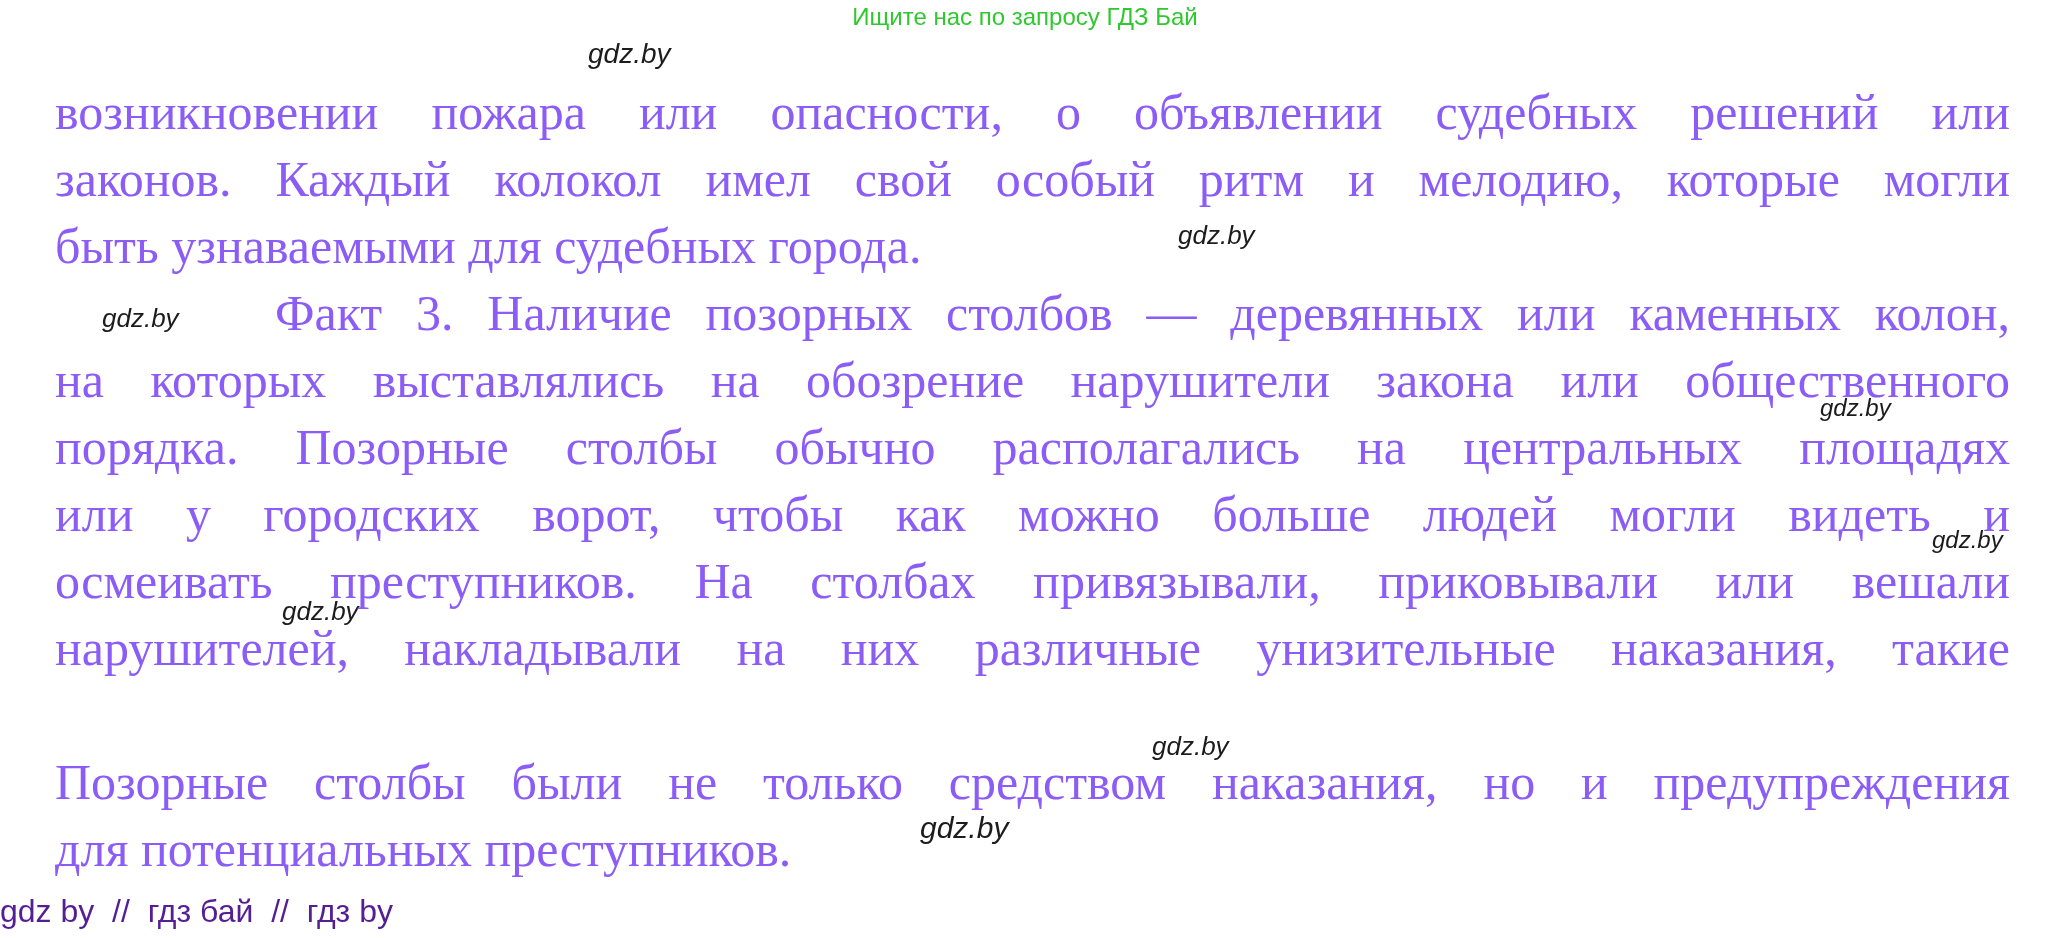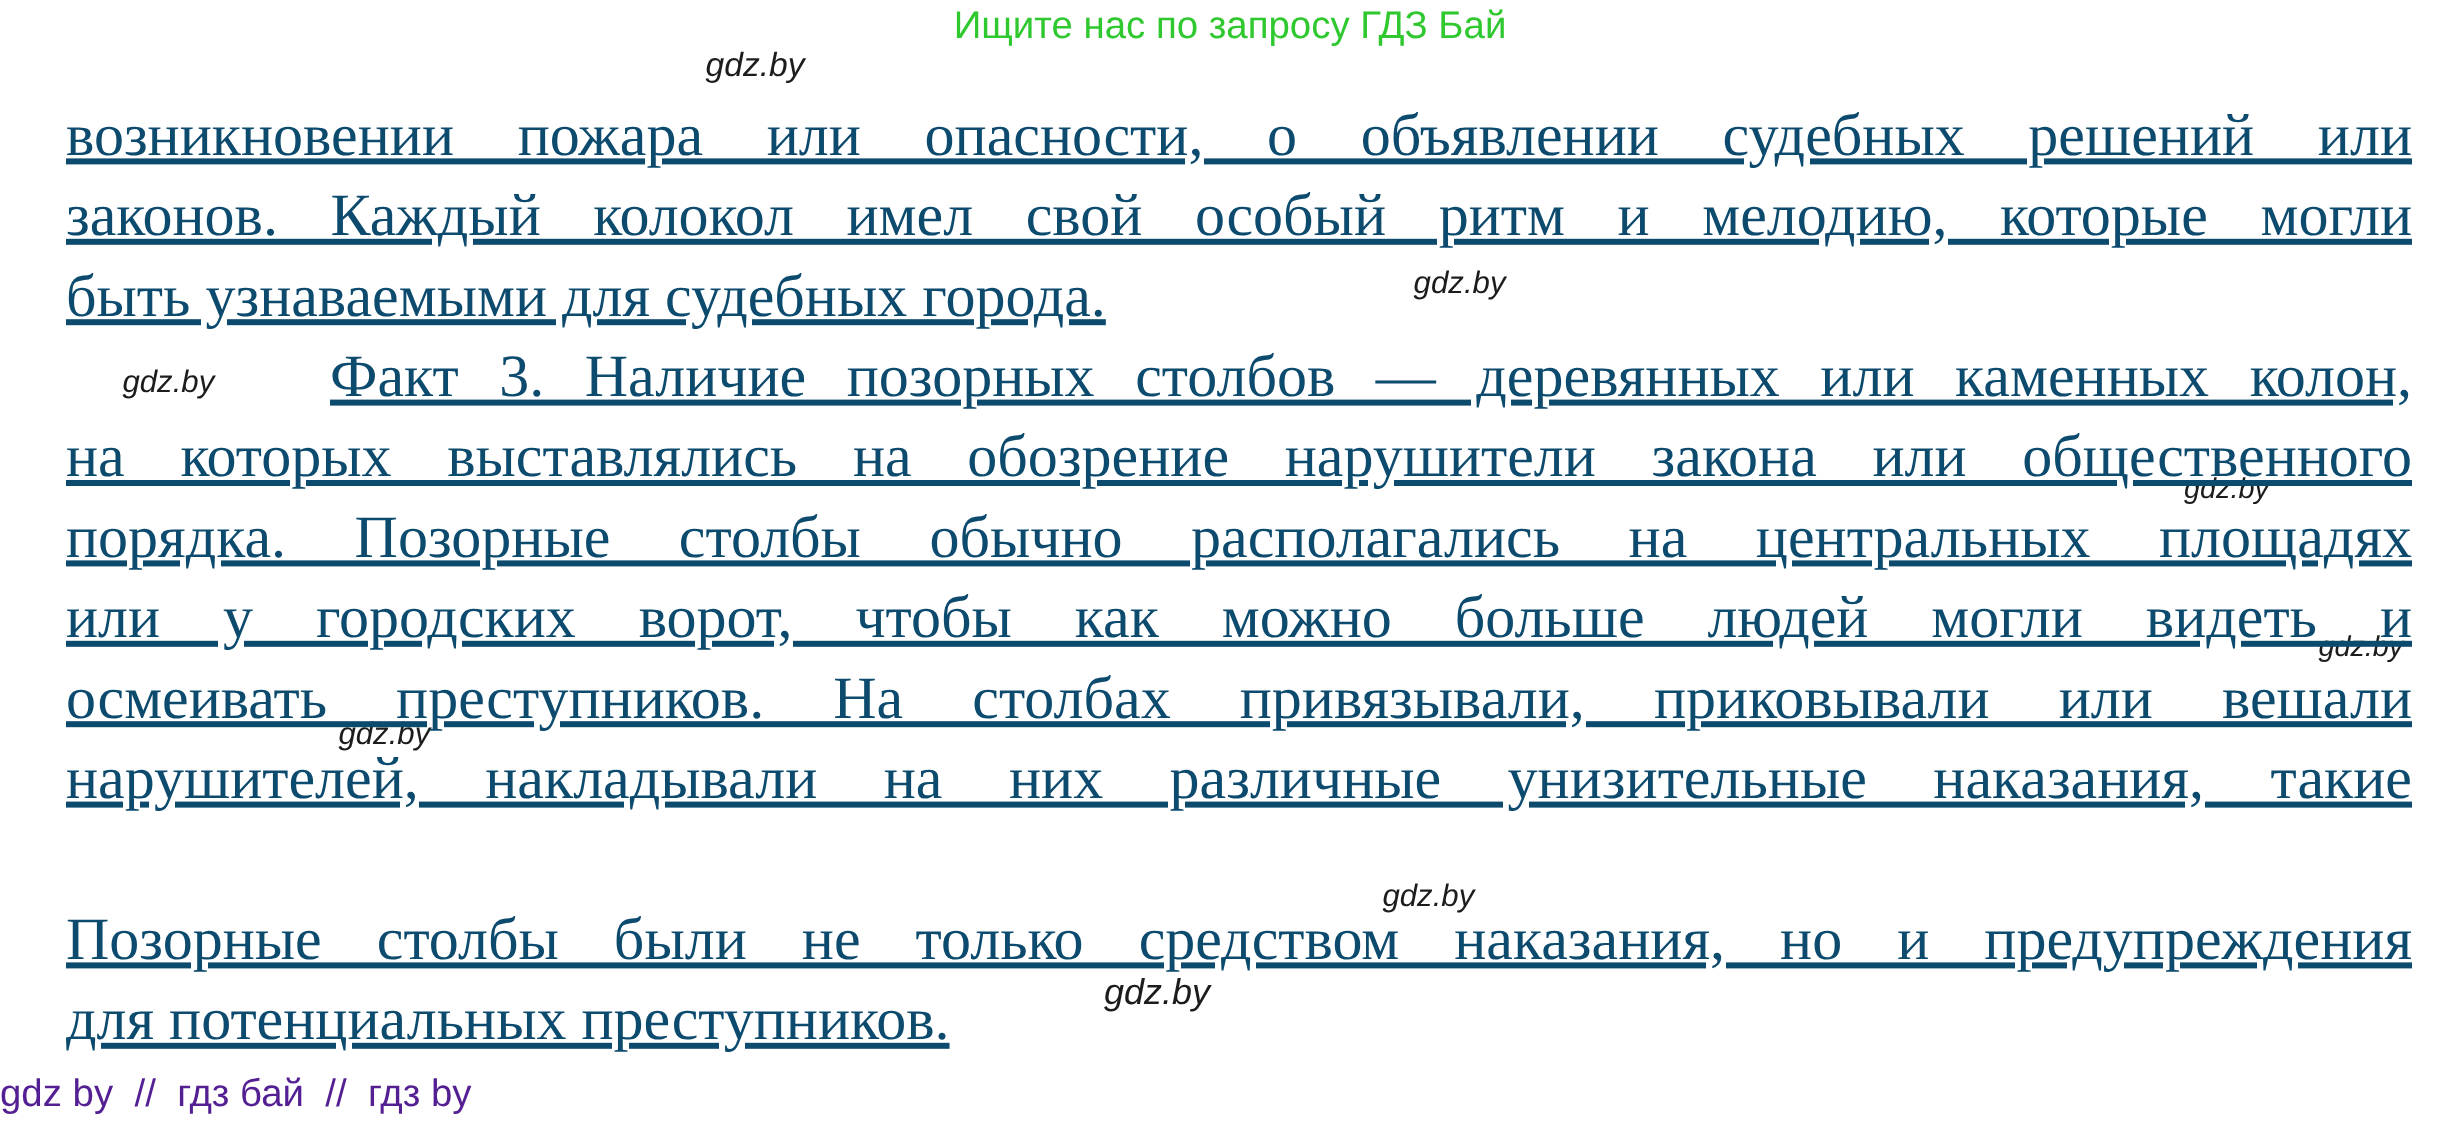--- a/index.html
+++ b/index.html
@@ -15,43 +15,42 @@
     overflow: hidden;
     font-family: "Liberation Serif", serif;
   }
   .promo {
     position: absolute;
     top: 3px;
     left: 0;
     width: 100%;
     text-align: center;
     font-family: "Liberation Sans", sans-serif;
-    font-size: 32px;
+    font-size: 24px;
     font-weight: 400;
     color: #2fc82f;
   }
   .wm {
     position: absolute;
     font-family: "Liberation Sans", sans-serif;
     color: #1c1c1c;
     font-size: 26px;
     line-height: 1;
     white-space: nowrap;
     font-style: italic;
   }
   .line {
     position: absolute;
     left: 55px;
     width: 1955px;
     font-family: "Liberation Serif", serif;
     font-size: 50px;
     line-height: 60px;
-    color: #0c4a6e;
+    color: #8b5cf6;
     white-space: nowrap;
-    text-decoration: underline;
   }
   .line.just {
     white-space: normal;
     text-align: justify;
     text-align-last: justify;
   }
   .line.indent {
     padding-left: 220px;
     width: 1735px;
   }

